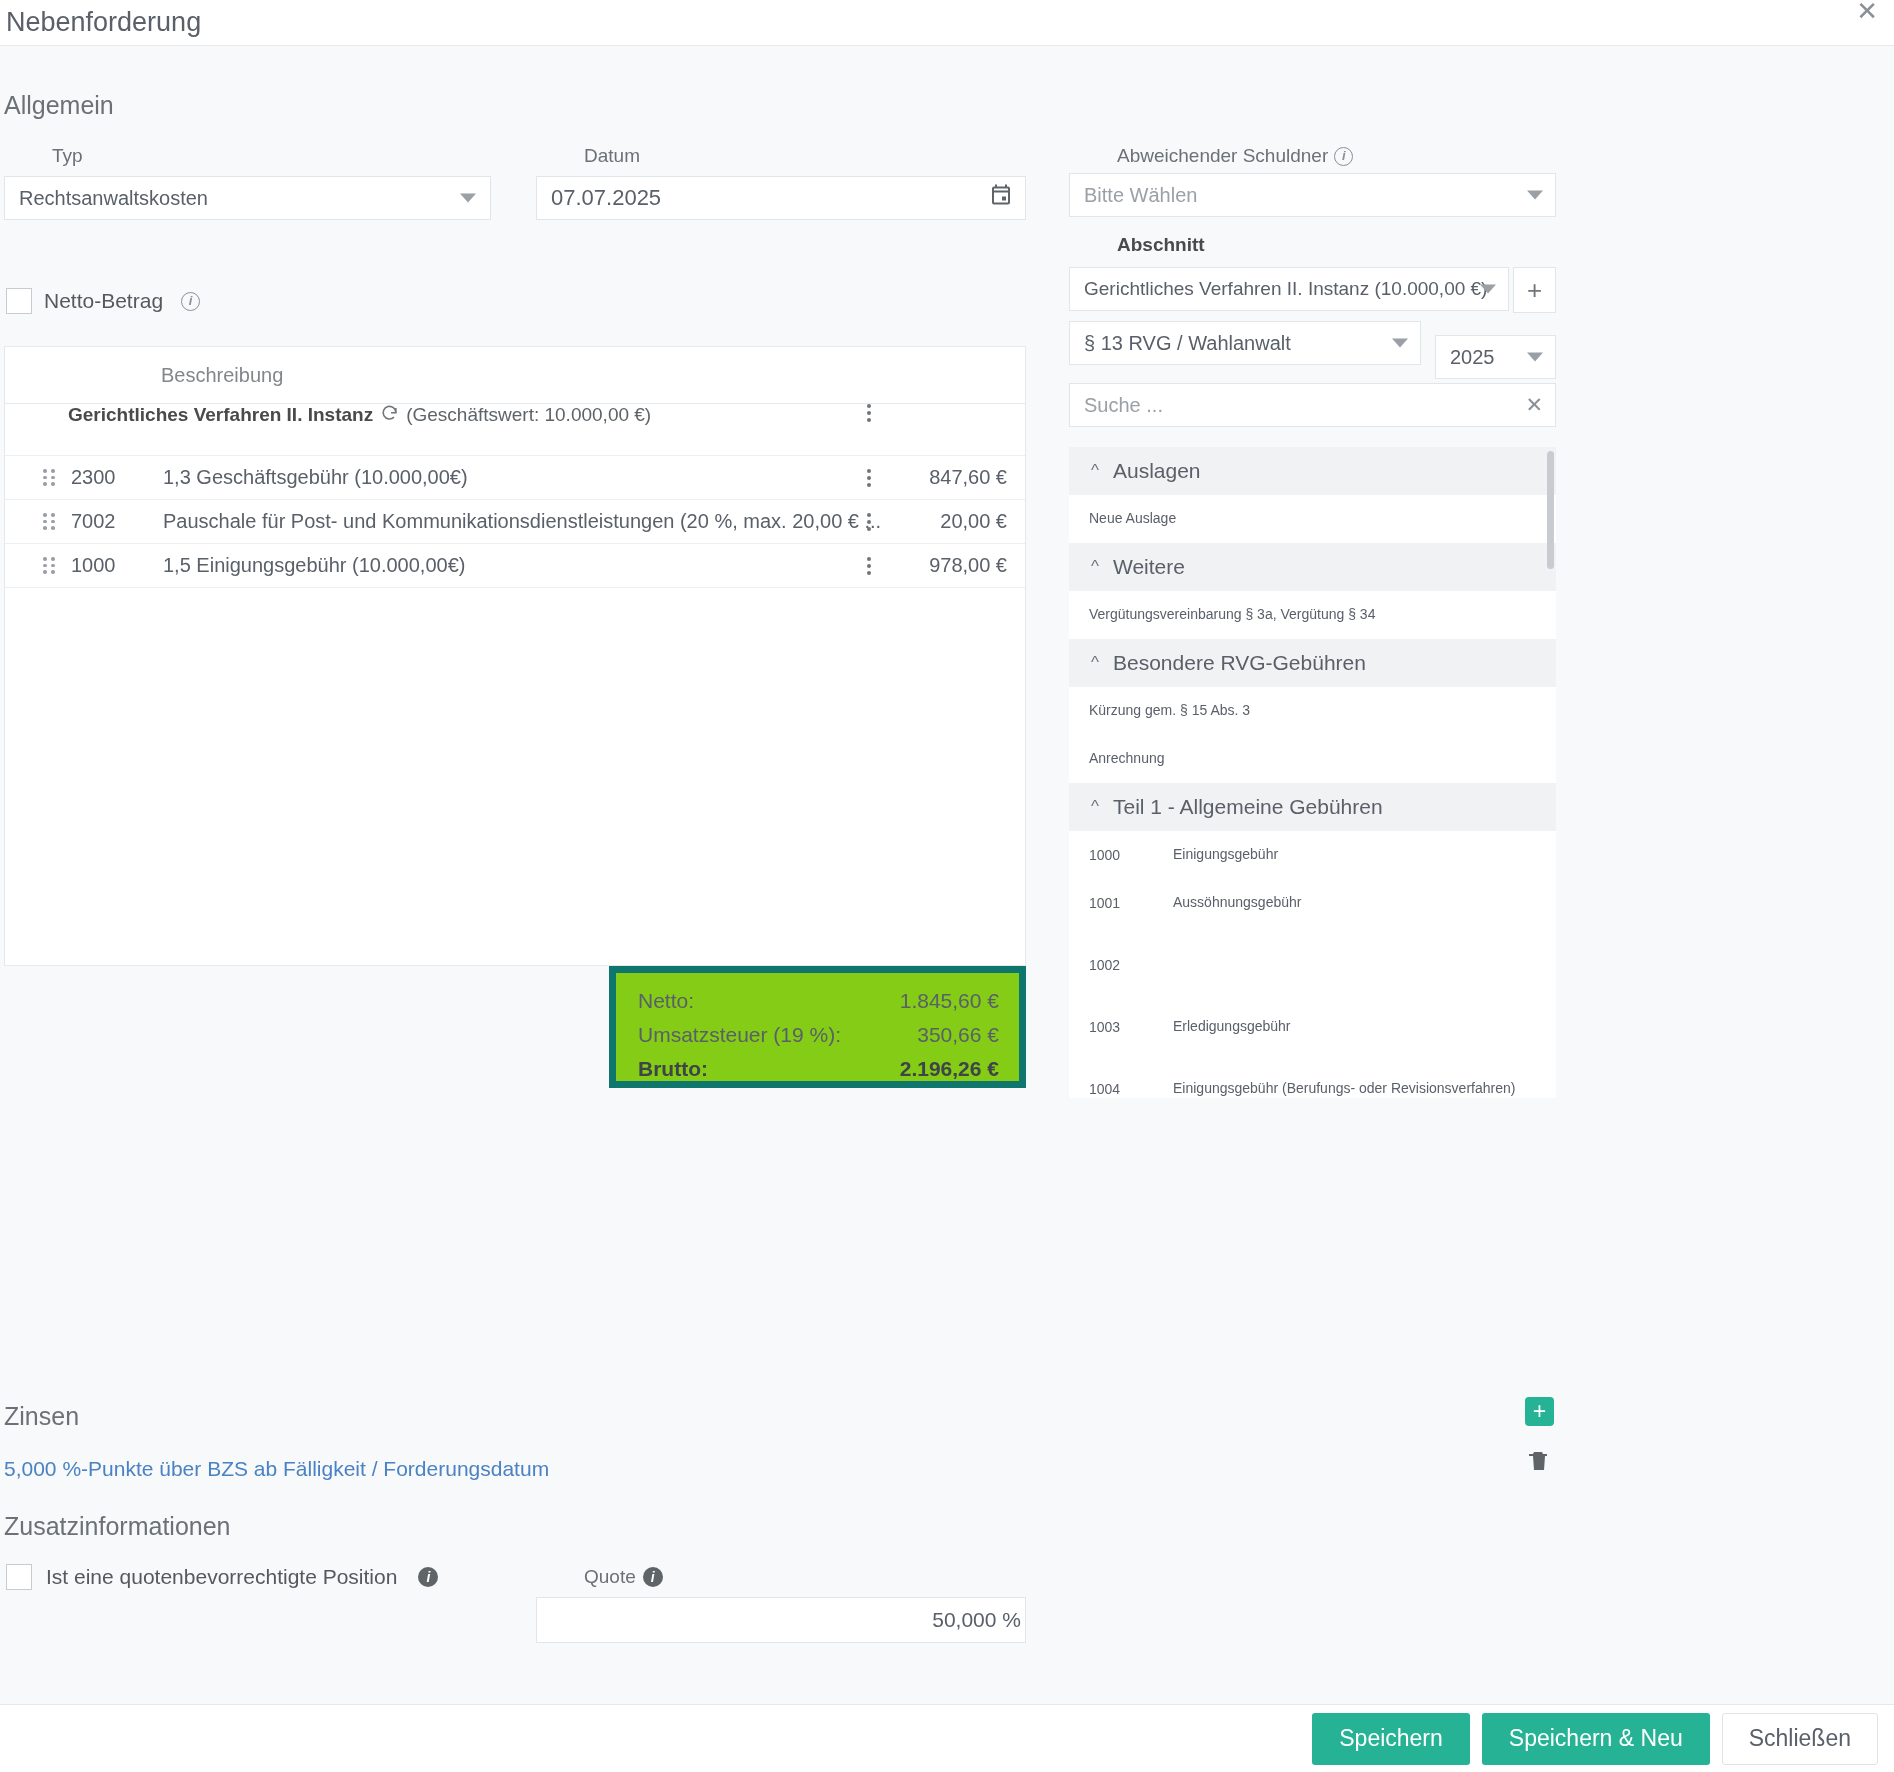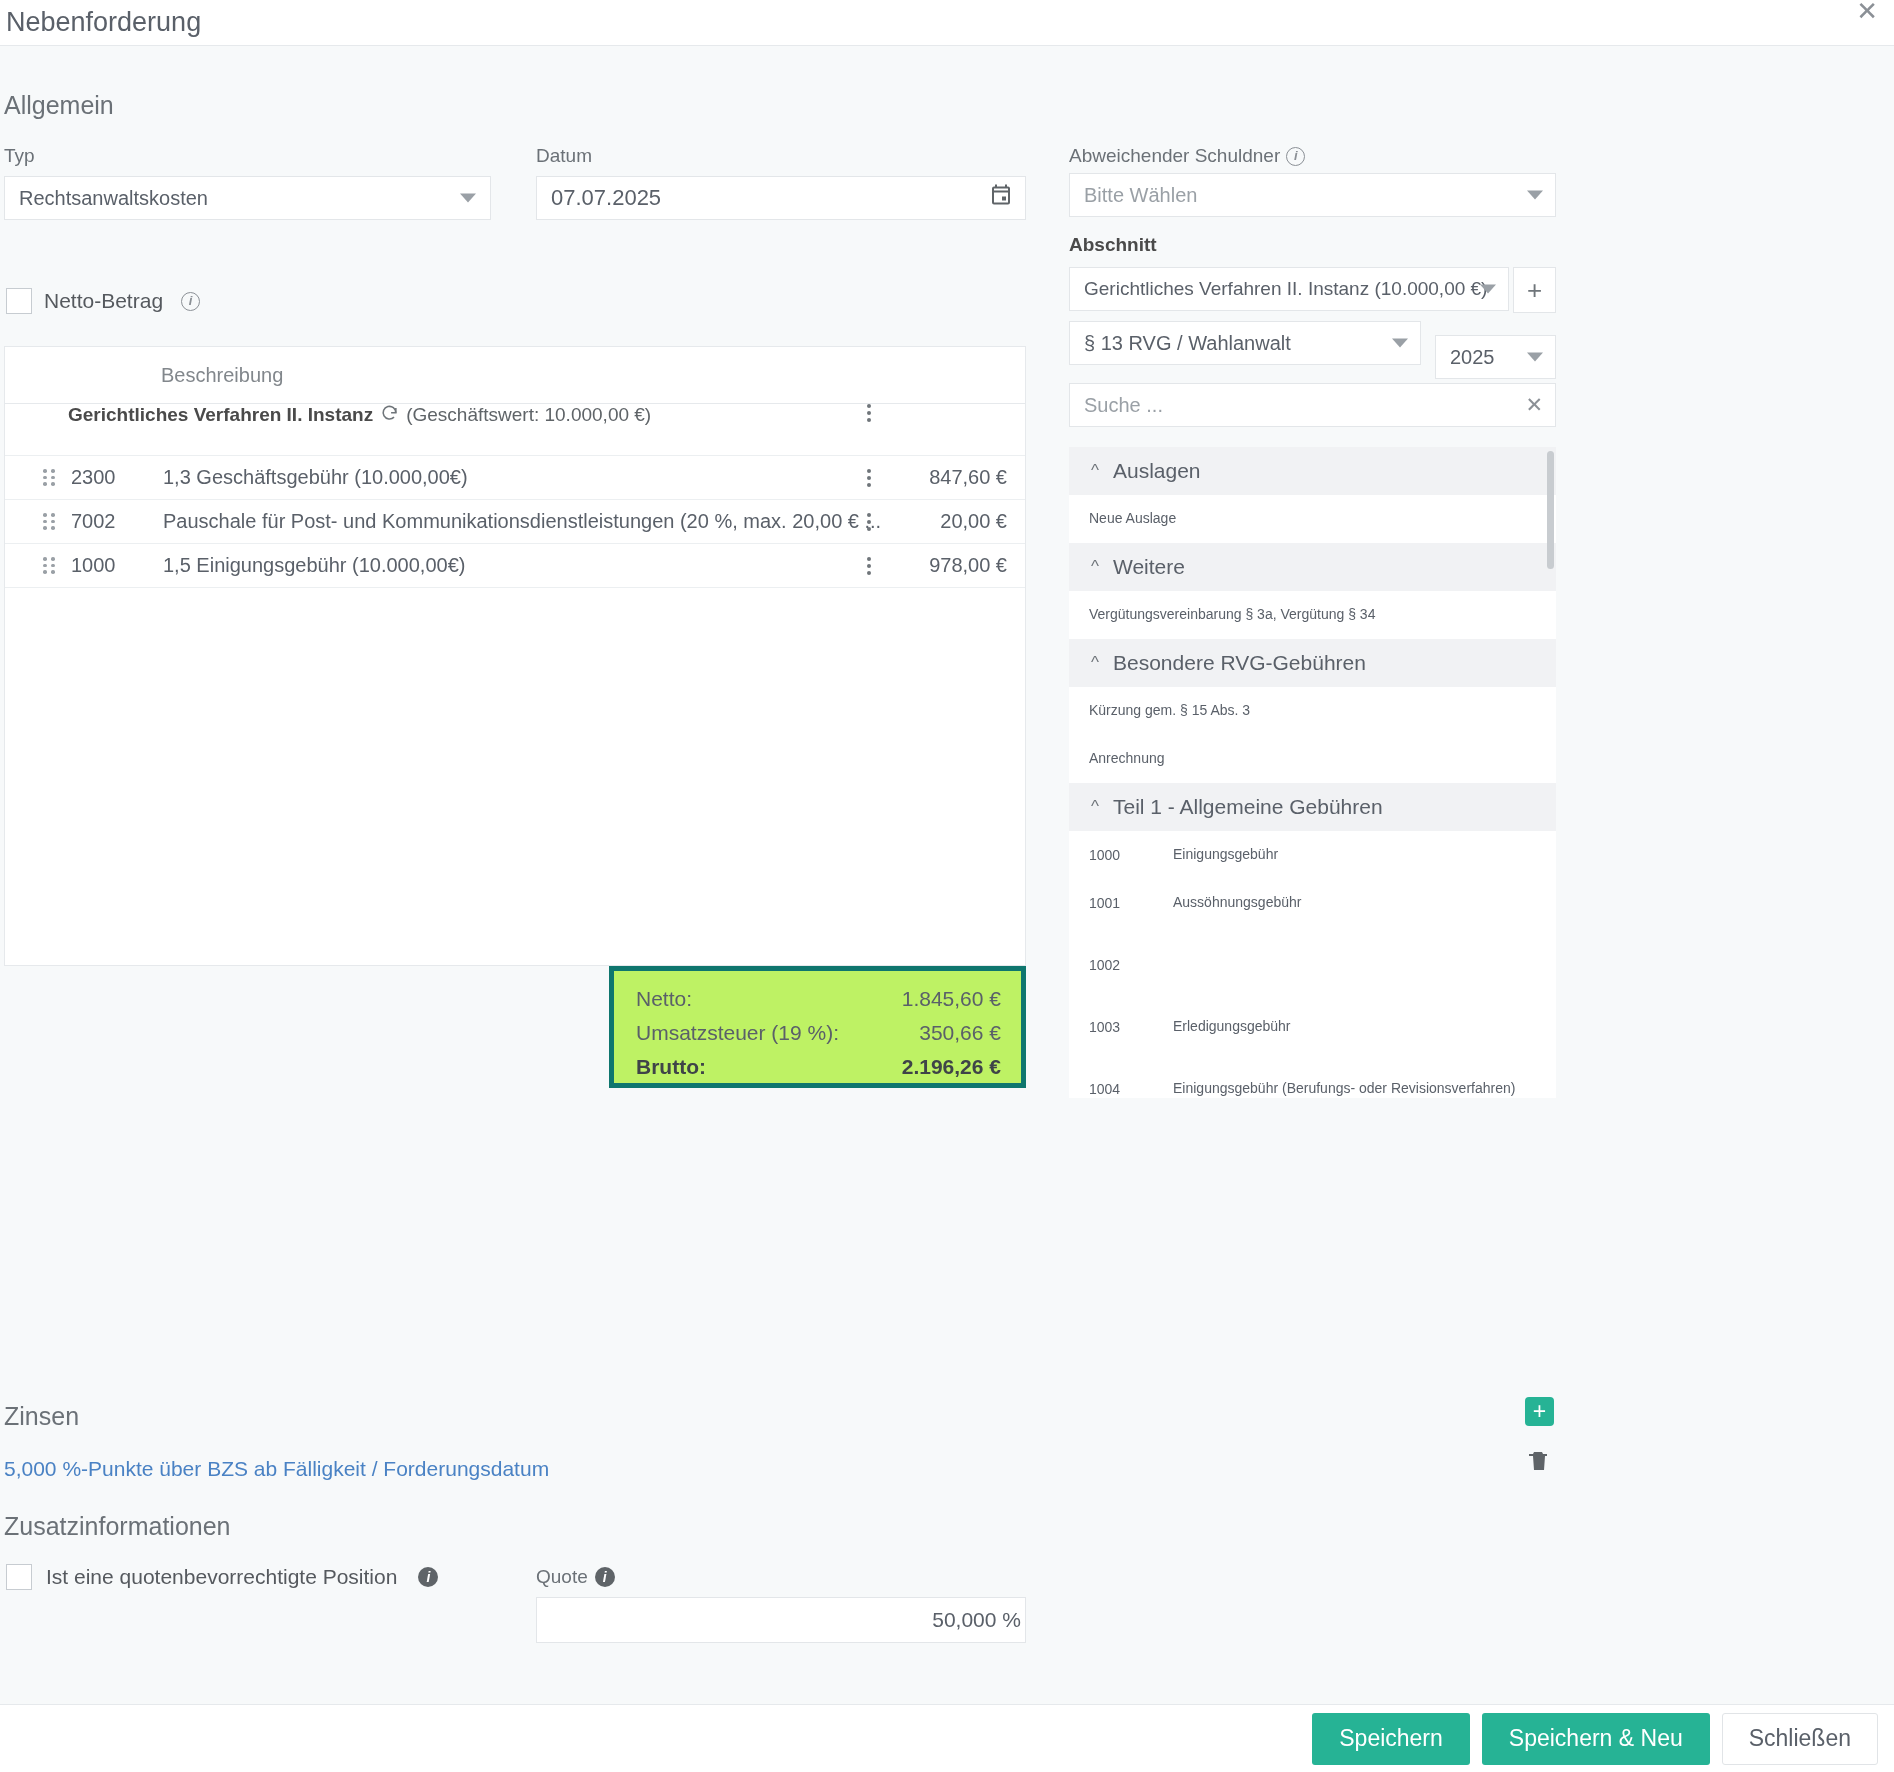--- a/index.html
+++ b/index.html
@@ -28,21 +28,21 @@
     position:absolute; right:16px; top:-2px;
     font-size:26px; color:#8b9096; cursor:pointer; line-height:1;
     font-weight:300;
   }
 
   
   .section-h {
     font-size:25px; font-weight:400; color:#6b7177; margin:0;
   }
   .field-label {
-    font-size:19px; color:#6b7177; font-weight:400;
+    font-size:19px; color:#6b7177; font-weight:400;margin-left:48px;
   }
   .field-label.bold { font-weight:700; color:#4a4a4a; }
 
   .ctl {
     background:#ffffff; border:1px solid #e3e6e9;
     height:44px; display:flex; align-items:center;
     padding:0 14px; font-size:20px; color:#5a6069;
     position:relative;
   }
   .ctl.placeholder { color:#9aa0a6; }
@@ -107,21 +107,21 @@
   .fee-row .num { width:96px; padding-left:4px; }
   .fee-row .desc { flex:1; }
   .kebab { position:absolute; left:862px; display:flex; flex-direction:column; gap:3px; }
   .kebab i { width:4px;height:4px;background:#6f757a;border-radius:50%; }
   .fee-group .kebab { left:862px; }
   .fee-row .amount { position:absolute; right:18px; }
 
   
   #totals {
     position:absolute; left:609px; top:966px; width:417px; height:122px;
-    background:#bef264; border:5px solid #0f766e; padding:16px 20px 0 22px;
+    background:#84cc16; border:7px solid #0f766e; padding:16px 20px 0 22px;
   }
   .tot-line { display:flex; justify-content:space-between; font-size:21px; color:#5a6069; margin-bottom:10px; }
   .tot-line.bold { font-weight:700; color:#3f4448; }
 
   
   #abw-label { position:absolute; left:1069px; top:145px; }
   #abw-ctl   { position:absolute; left:1069px; top:173px; width:487px; }
   #abschnitt-label { position:absolute; left:1069px; top:234px; }
   #abschnitt-ctl { position:absolute; left:1069px; top:267px; width:440px; }
   #abschnitt-plus {

